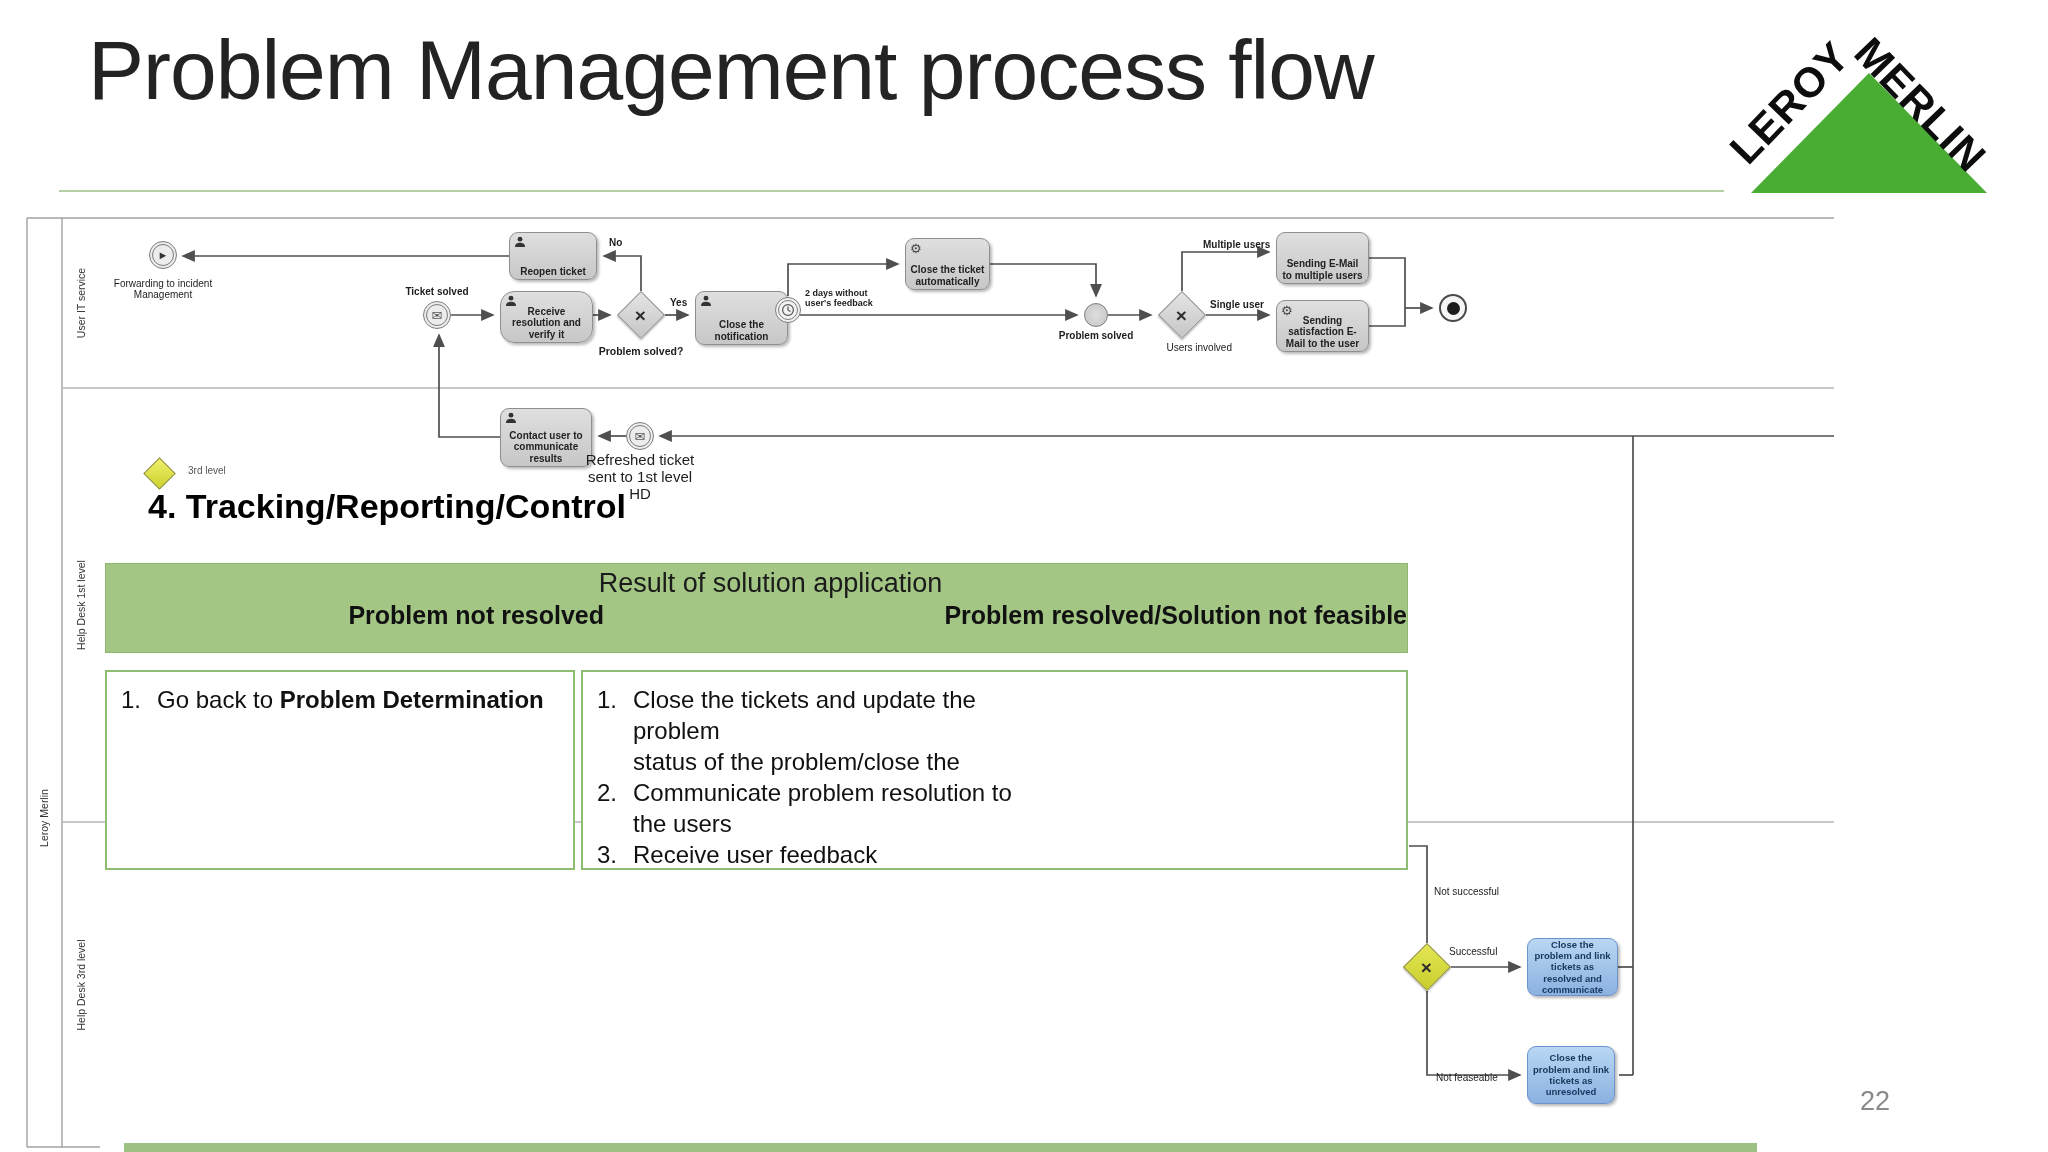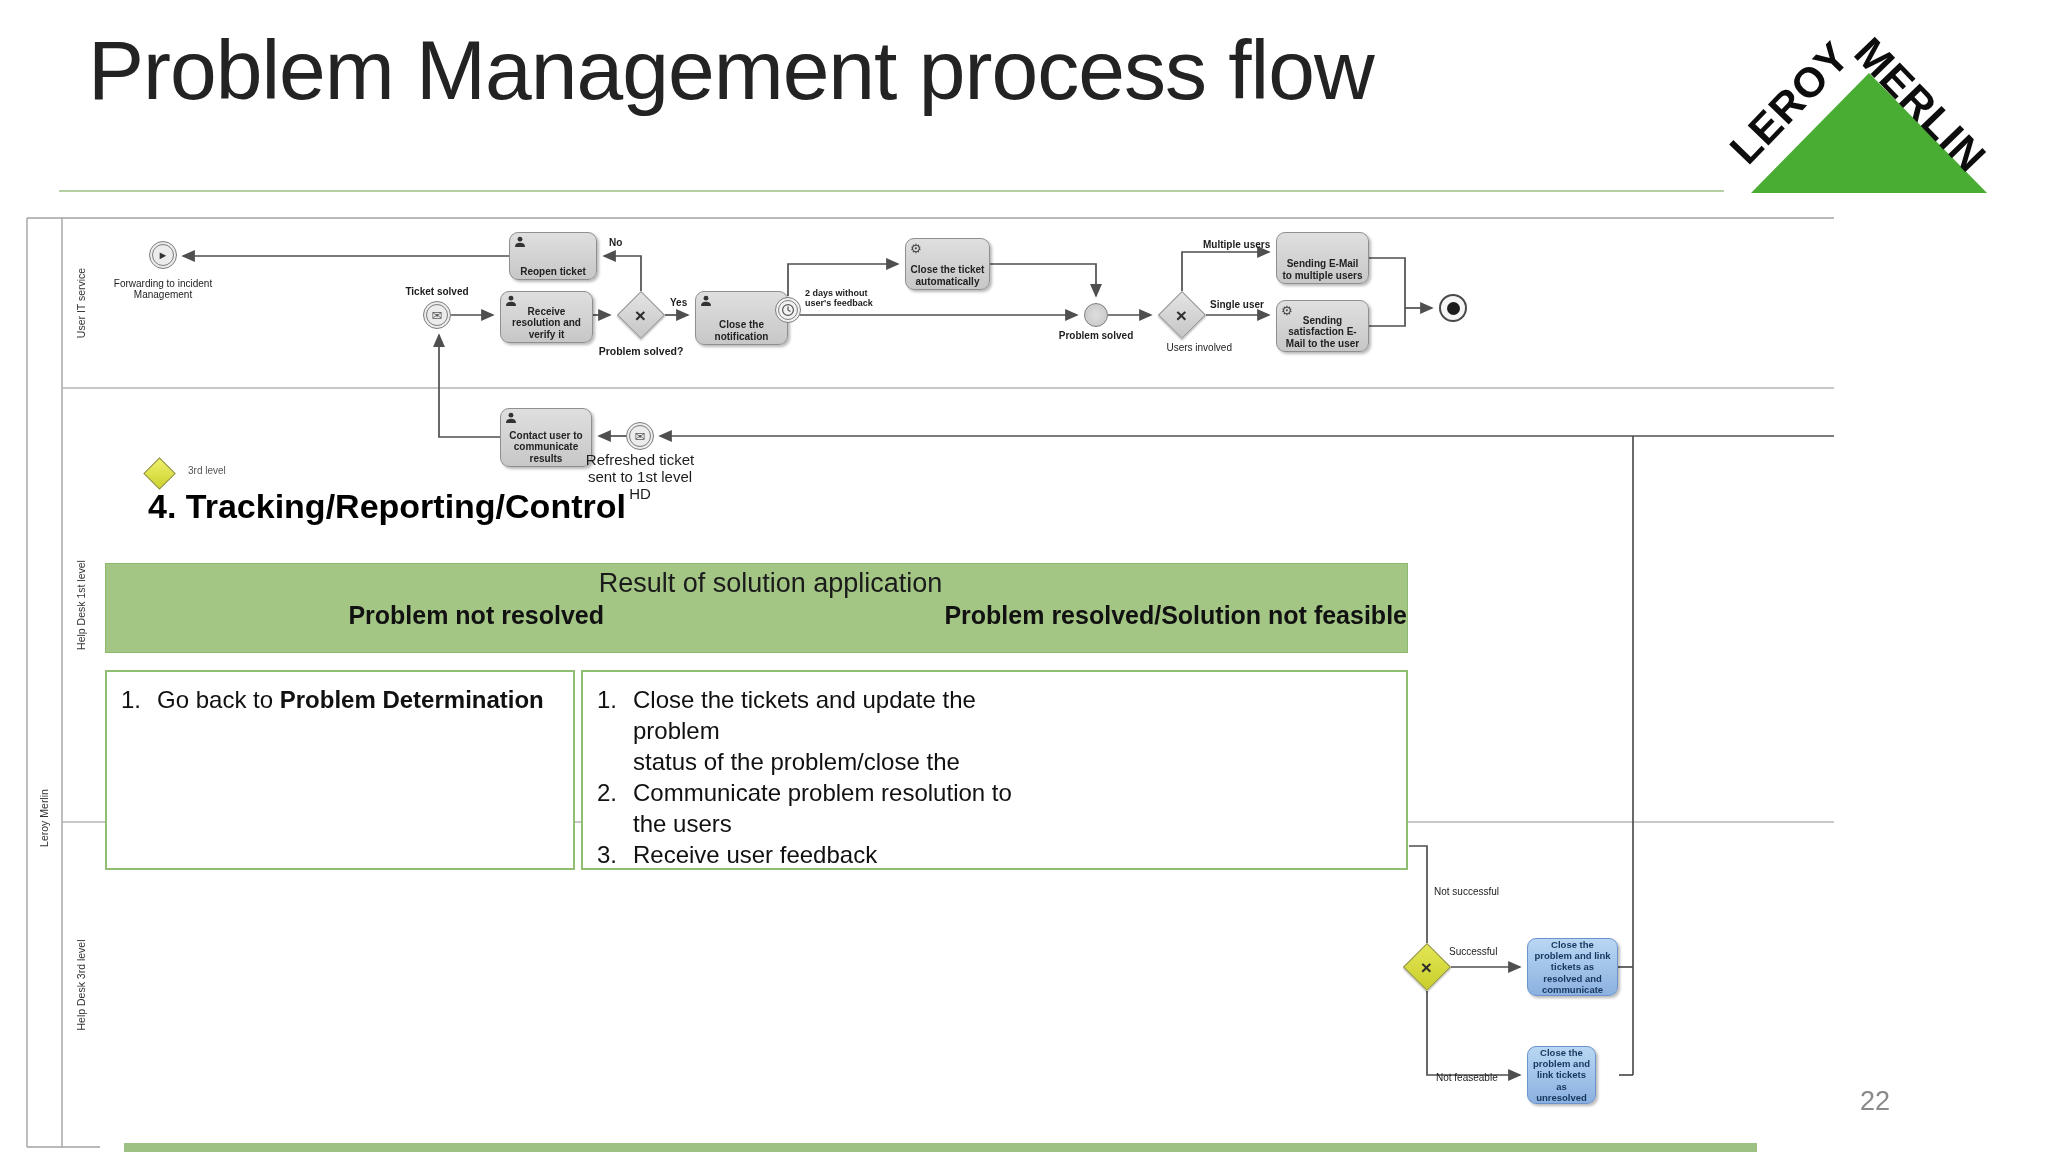--- a/index.html
+++ b/index.html
@@ -114,21 +114,21 @@
         </svg></span>
     <span>Reopen ticket</span>
   </div>
 
   <div class="abs event" style="left:423px;top:301px;width:28px;height:28px;">
     <div class="ring"></div>
       <span style="font-family:'DejaVu Sans',sans-serif;font-size:13px;color:#555;">✉</span>
   </div>
   <div class="abs elabel ctr" style="left:387px;top:286px;width:100px;">Ticket solved</div>
 
-  <div class="abs task" style="left:500px;top:291px;width:93px;height:52px;">
+  <div class="abs task" style="left:500px;top:291px;width:93px;height:52px;border-radius:14px;">
     <span class="node-icon"><svg width="12" height="12" viewBox="0 0 12 12">
           <circle cx="6" cy="3.2" r="2.4" fill="#333"></circle>
           <path d="M1 11 Q1 6.8 6 6.8 Q11 6.8 11 11 Z" fill="#333"></path>
         </svg></span>
     <span>Receive resolution and verify it</span>
   </div>
 
   <div class="abs gw" style="left:624px;top:298px;">
       <span>×</span>
     </div>
@@ -201,21 +201,21 @@
   <div class="abs gw yellow" style="left:1410px;top:950px;">
       <span>×</span>
     </div>
   <div class="abs elabel nowrap" style="left:1434px;top:886px;font-weight:400;">Not successful</div>
   <div class="abs elabel nowrap" style="left:1449px;top:946px;font-weight:400;">Successful</div>
   <div class="abs elabel nowrap" style="left:1436px;top:1056px;font-weight:400;margin-top:16px;">Not feaseable</div>
 
   <div class="abs task-blue" style="left:1527px;top:938px;width:91px;height:58px;">
     <span>Close the problem and link tickets as resolved and communicate</span>
   </div>
-  <div class="abs task-blue" style="left:1527px;top:1046px;width:69px;height:58px;">
+  <div class="abs task-blue" style="left:1527px;top:1046px;width:88px;height:58px;">
     <span>Close the problem and link tickets as unresolved</span>
   </div>
 
   <div class="abs title">Problem Management process flow</div>
   <div class="abs title-rule"></div>
 
   <div class="abs section-heading">4. Tracking/Reporting/Control</div>
 
   <div class="abs tbl-header">
     <div class="tbl-title">Result of solution application</div>

